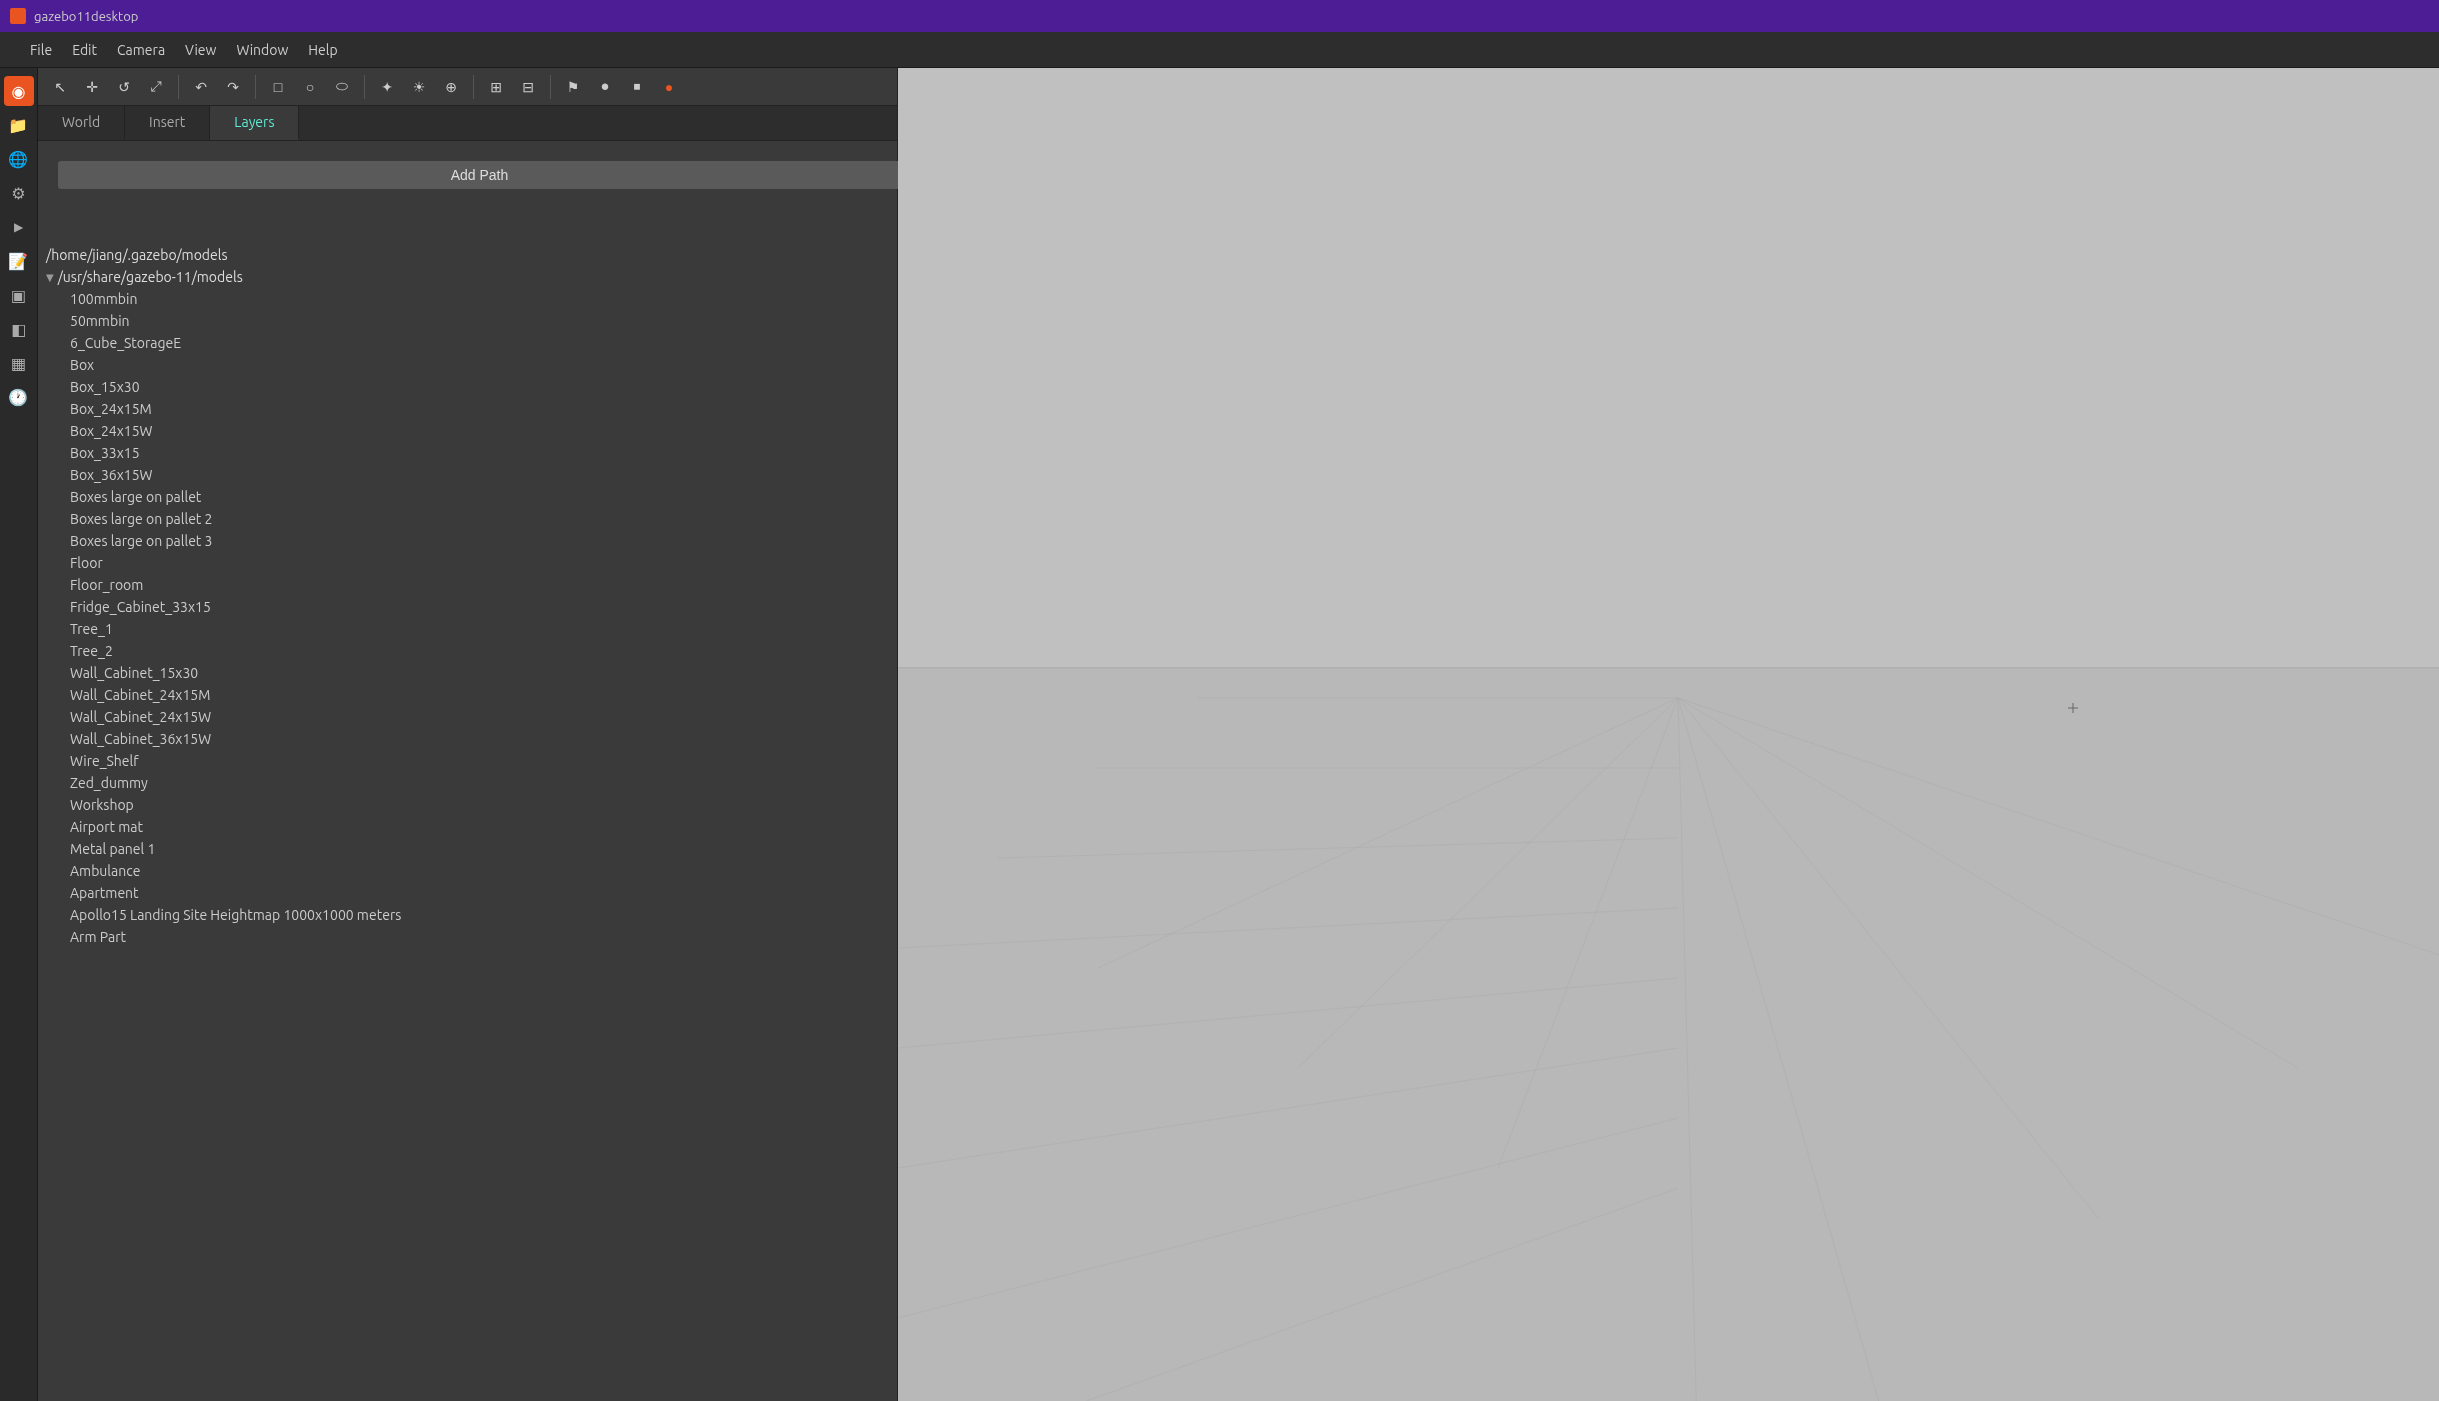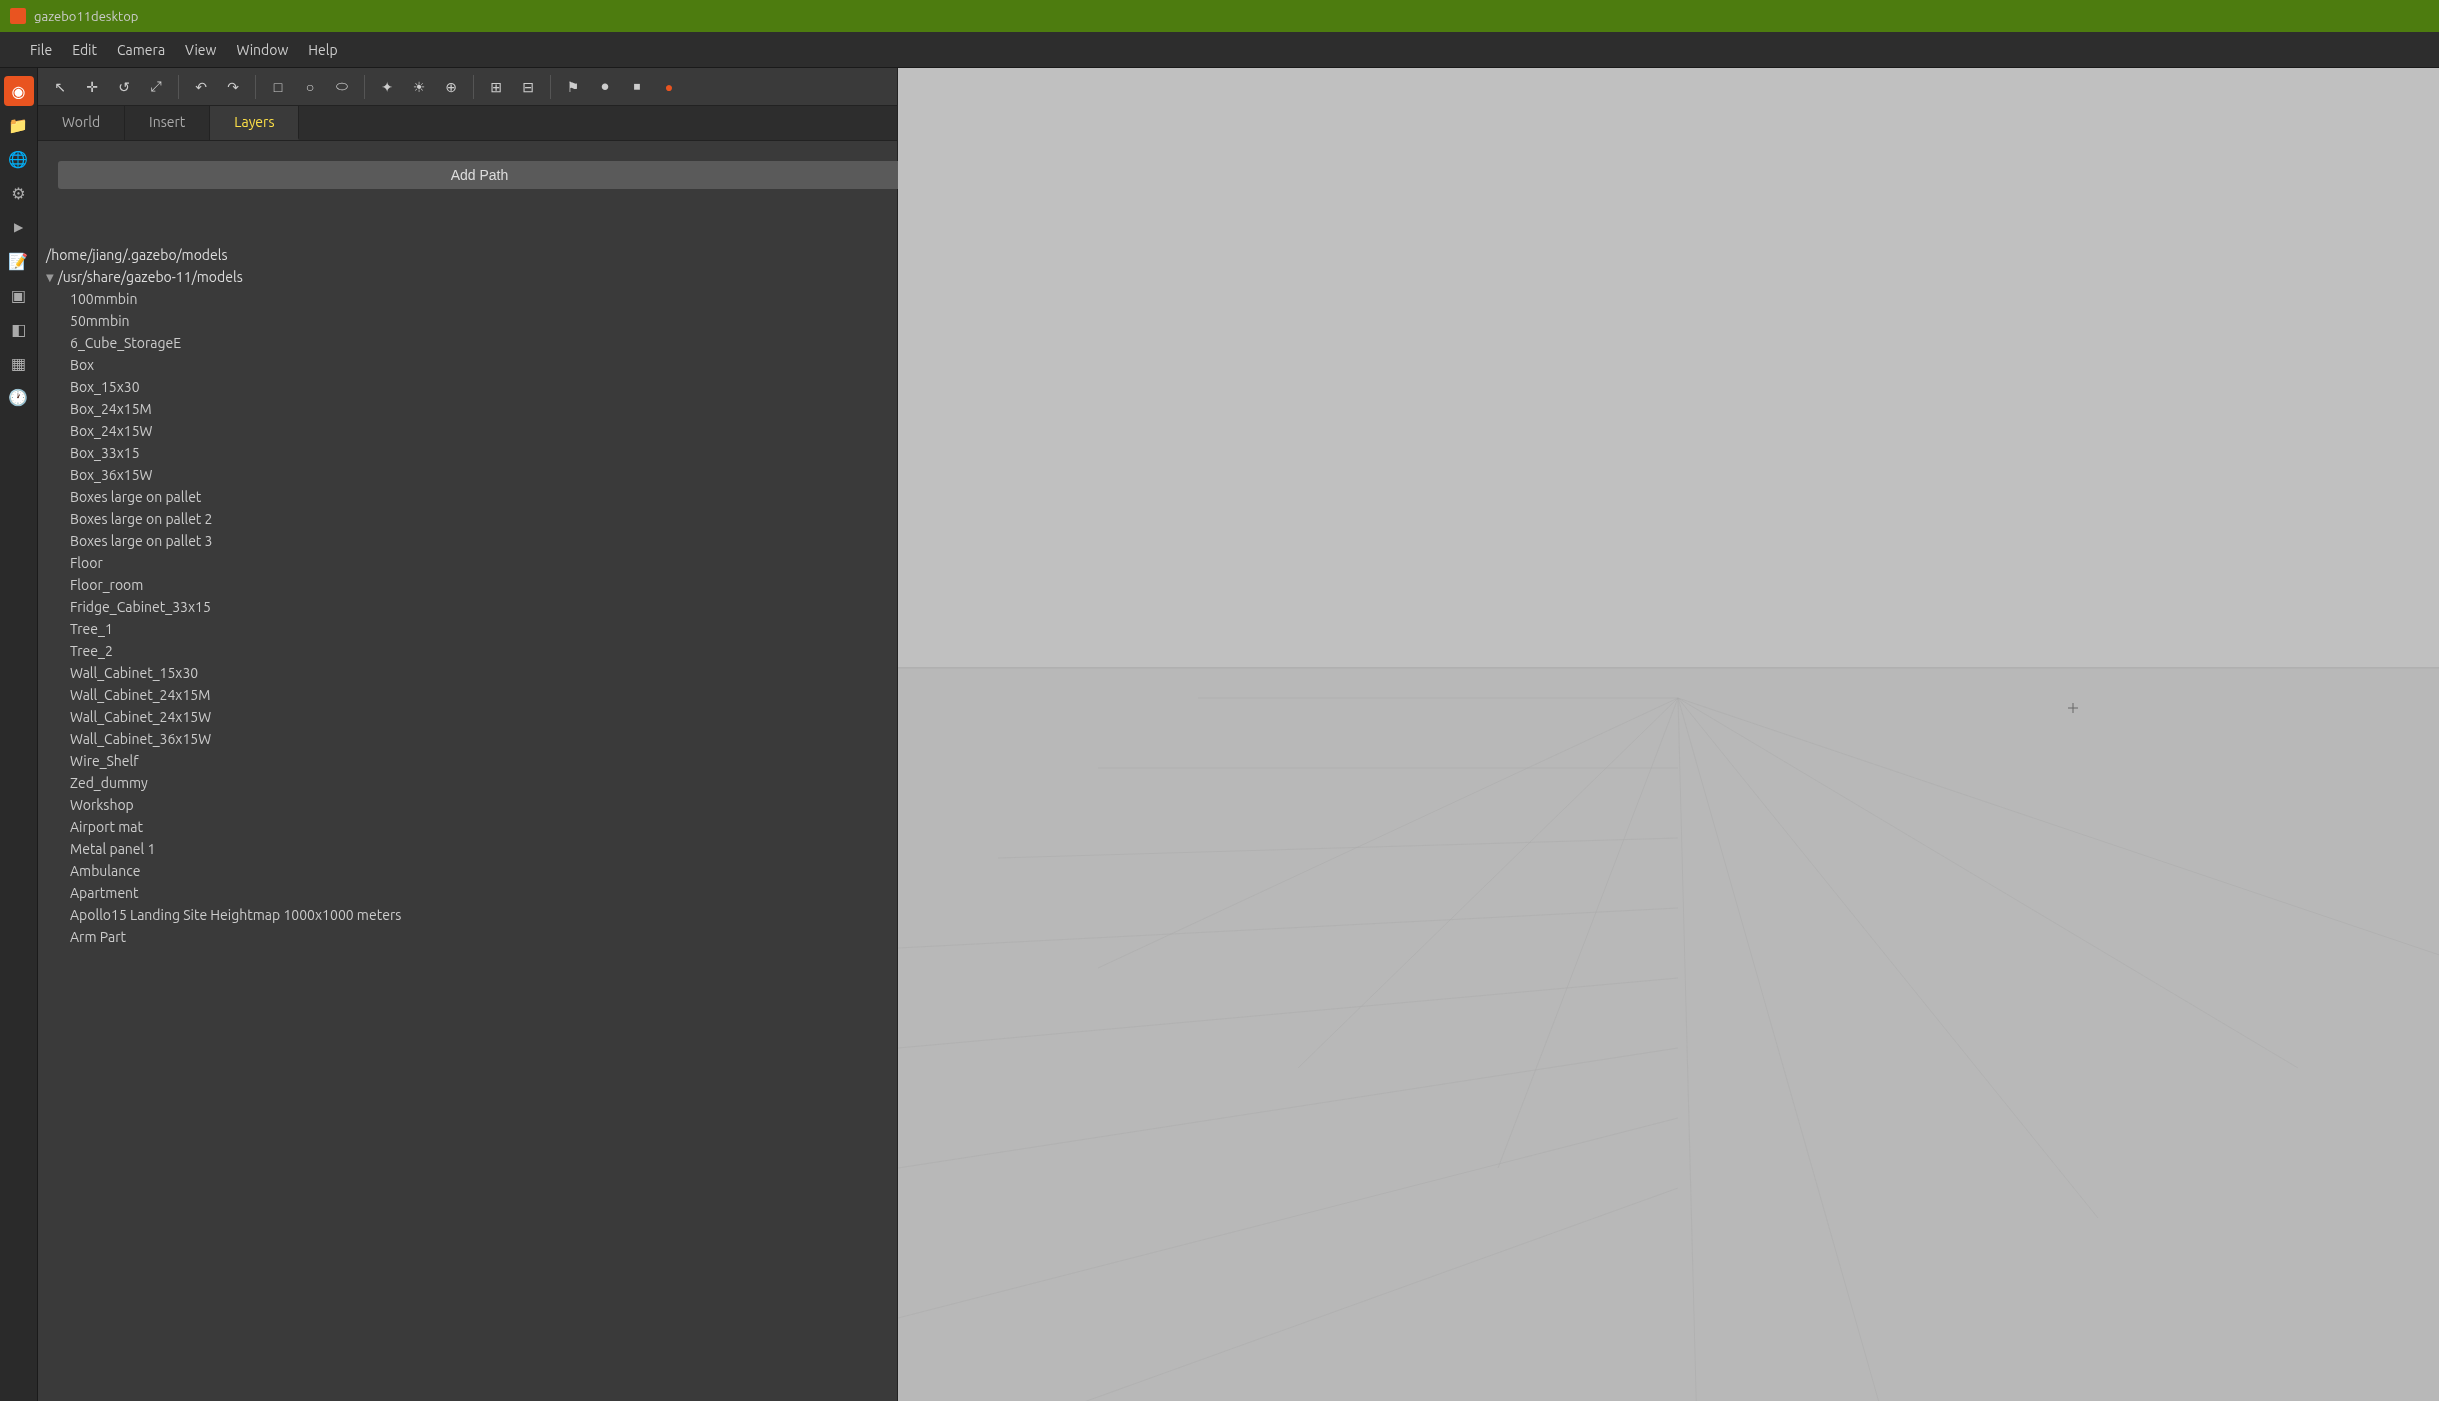--- a/index.html
+++ b/index.html
@@ -11,21 +11,21 @@
       width: 2439px;
       height: 1401px;
       overflow: hidden;
       display: flex;
       flex-direction: column;
     }
 
     
     .title-bar {
       height: 32px;
-      background: #4d7c0f;
+      background: #4c1d95;
       display: flex;
       align-items: center;
       padding: 0 10px;
       color: #ccc;
       font-size: 13px;
       flex-shrink: 0;
     }
     .title-bar-icon {
       width: 16px;
       height: 16px;
@@ -135,21 +135,21 @@
     }
     .tab {
       padding: 8px 24px;
       cursor: pointer;
       color: #aaa;
       font-size: 14px;
       border-right: 1px solid #222;
     }
     .tab.active {
       background: #3a3a3a;
-      color: #fde047;
+      color: #5eead4;
       border-bottom: 2px solid #3a3a3a;
     }
 
     
     .add-path-btn {
       display: block;
       width: calc(100% - 16px);
       margin: 20px;
       padding: 6px 12px;
       background: #5a5a5a;

